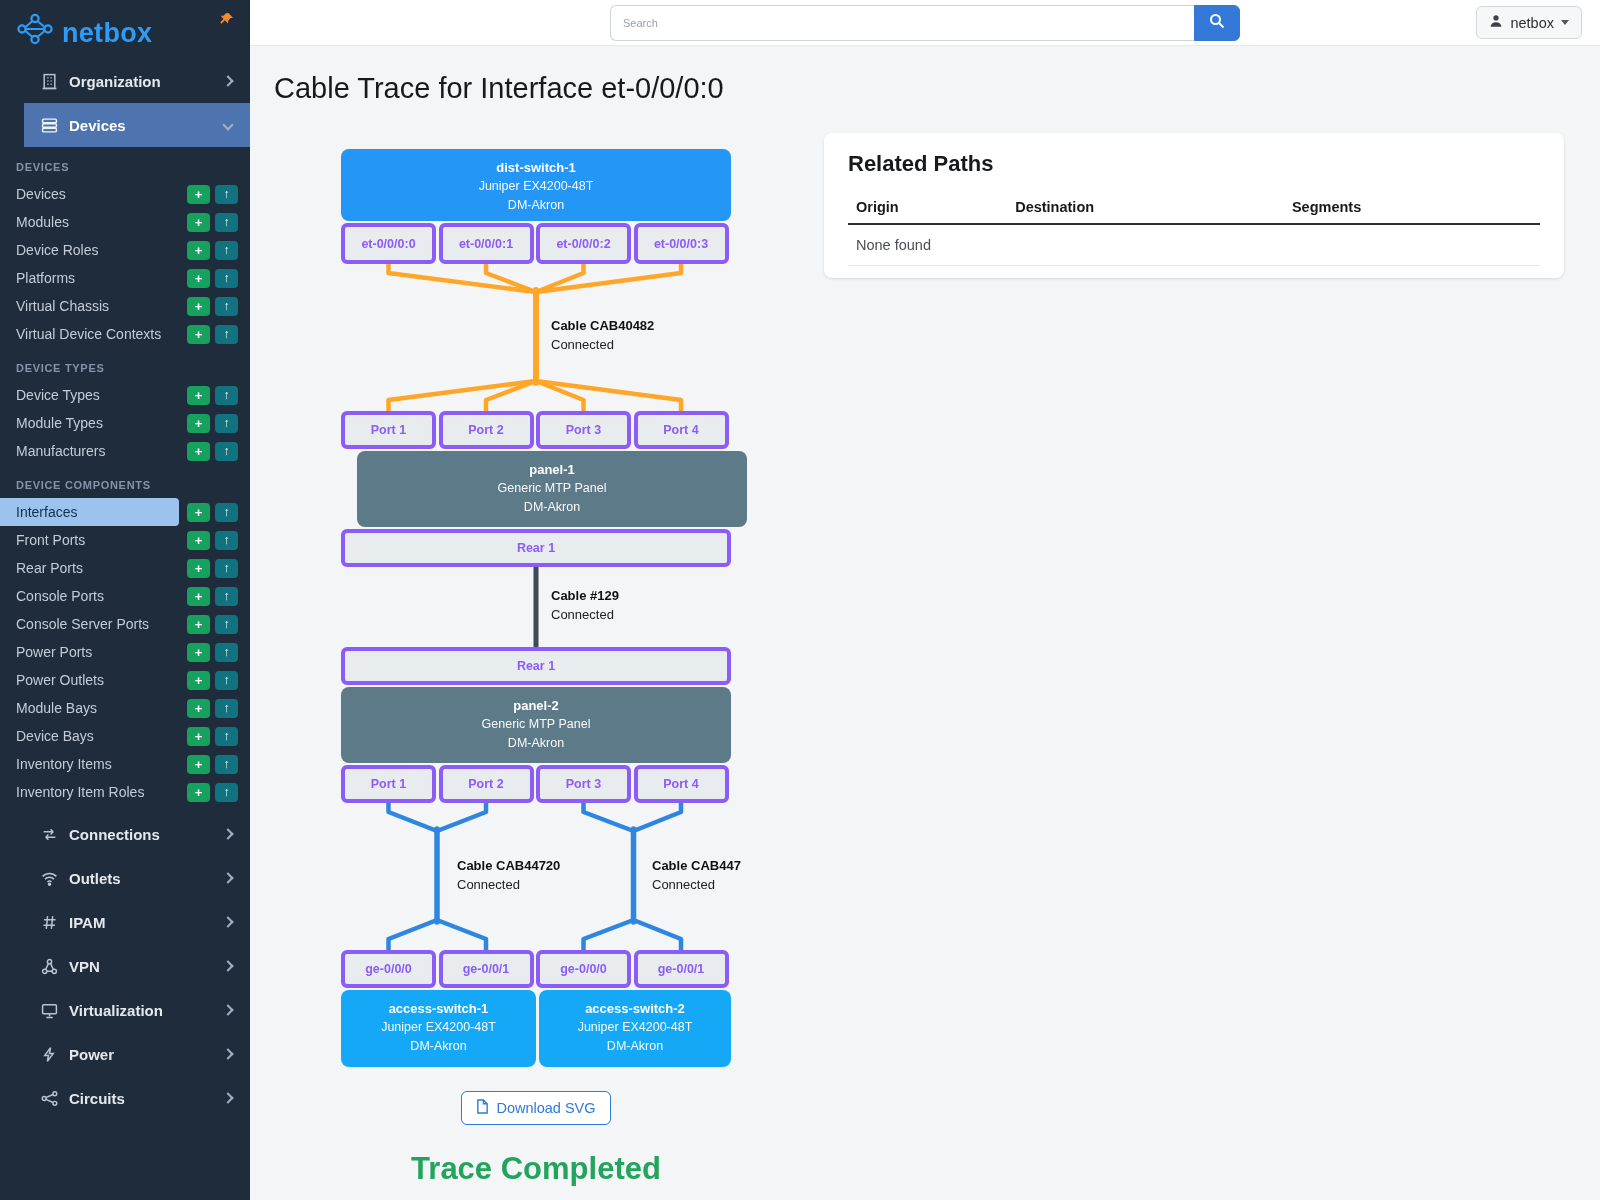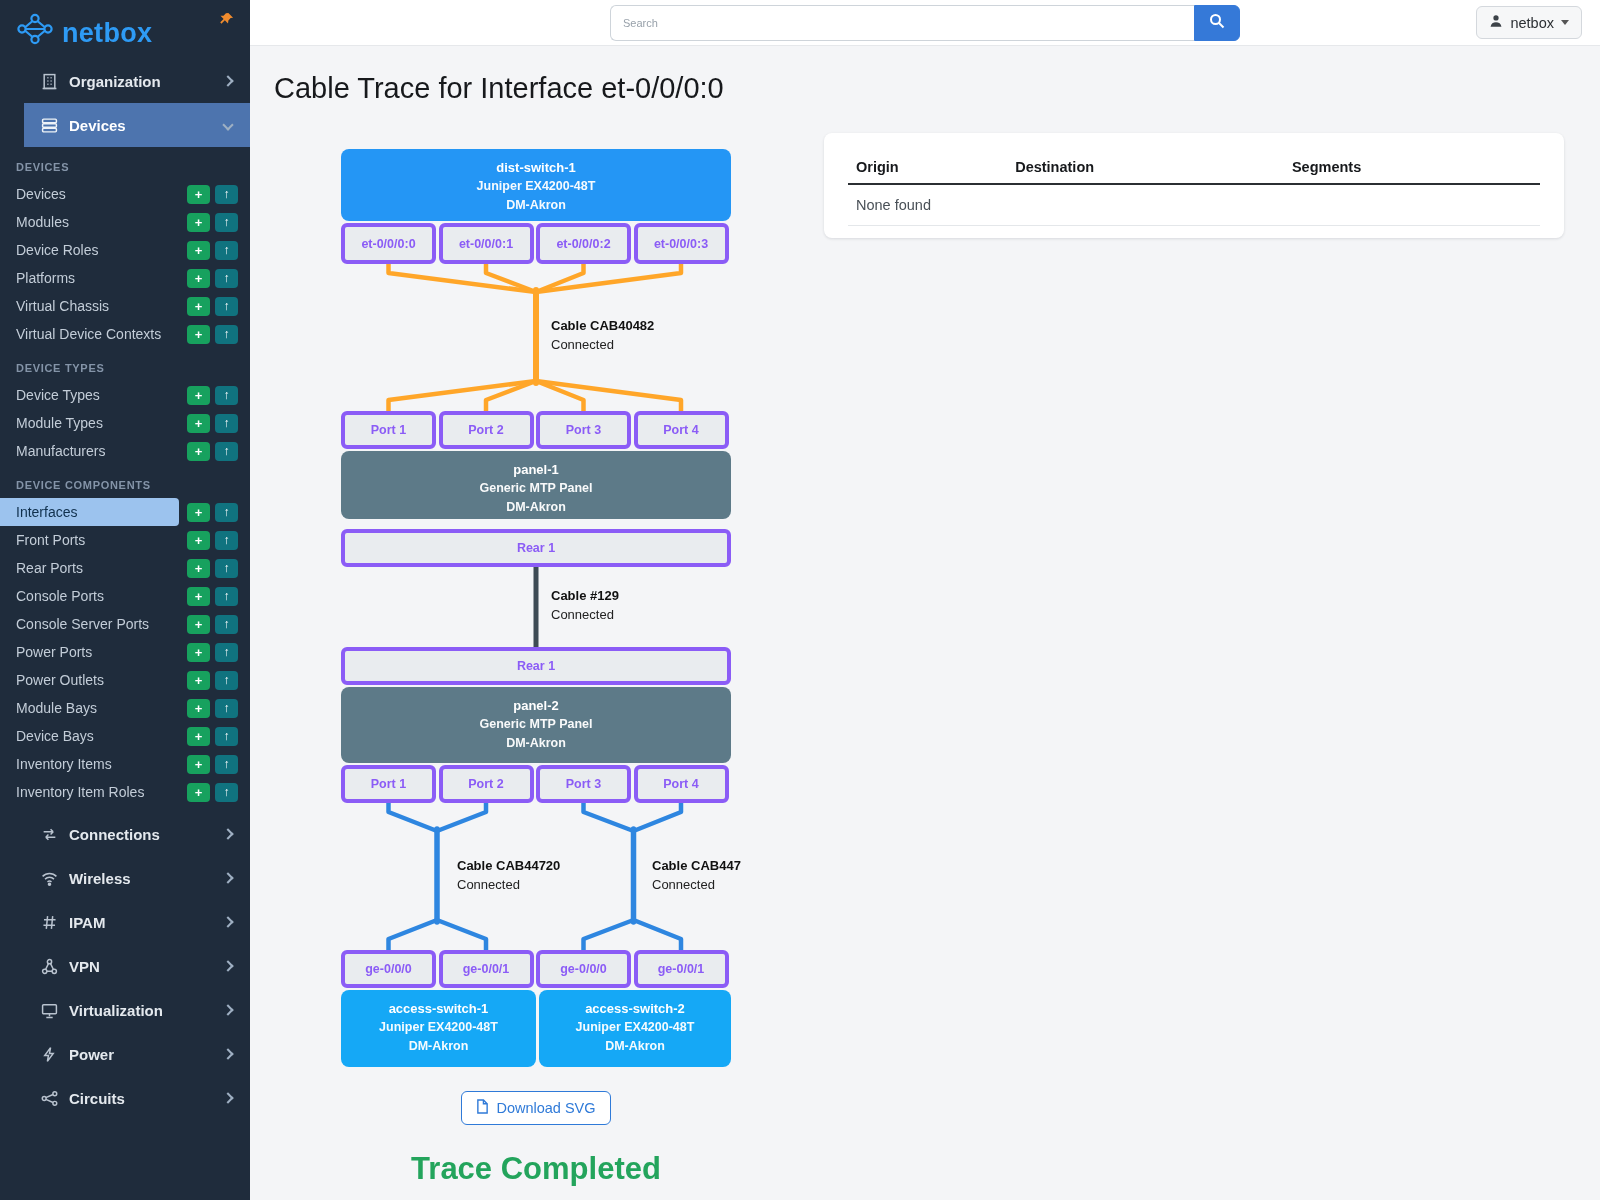--- a/index.html
+++ b/index.html
@@ -53,21 +53,21 @@
   .page-title { font-size:29px; font-weight:500; color:#17191c; margin:26px 0 0; }
   .columns { display:flex; align-items:flex-start; margin-top:28px; }
   .left-col { width:524px; min-width:524px; }
   .right-col { flex:1; margin-left:26px; max-width:740px; }
 
   
   .diagram { position:relative; width:390px; height:918px; margin:16px auto 0; }
   .cables { position:absolute; left:0; top:0; overflow:visible; }
   .node { position:absolute; border-radius:8px; text-align:center; color:#fff; padding-top:9px; }
   .node .nname { font-size:13px; font-weight:700; line-height:19px; }
-  .node .nsub { font-size:12.5px; line-height:19px; opacity:.96;font-weight:bold; }
+  .node .nsub { font-size:12.5px; line-height:19px; opacity:.96; }
   .node.blue  { background:#2496f5; }
   .node.lblue { background:#15a8f6; }
   .node.slate { background:#5d7a88; }
   .port { position:absolute; background:#e9ecef; border:4px solid #8b5cf6; border-radius:6px;
       display:flex; align-items:center; justify-content:center; font-size:12.5px; font-weight:700;
       color:#8b5cf6; }
   .cable-label { position:absolute; white-space:nowrap; }
   .cl-name { font-size:13px; font-weight:700; color:#111; line-height:19px; }
   .cl-status { font-size:13px; color:#222; line-height:19px; }
   .download-row { text-align:center; margin-top:24px; }
@@ -288,21 +288,21 @@
         <span class="glabel">Connections</span>
         <span class="chev"></span>
       </div>
       <div class="nav-group">
         <span class="gicon">
           <svg width="17" height="17" viewBox="0 0 16 16" fill="none" stroke="#b9c3cf" stroke-width="1.4">
               <path d="M1.5 6a9 9 0 0 1 13 0M3.8 8.6a6 6 0 0 1 8.4 0M6.1 11.2a3 3 0 0 1 3.8 0"></path>
               <circle cx="8" cy="13.4" r="1" fill="#b9c3cf"></circle>
             </svg>
         </span>
-        <span class="glabel">Wireless</span>
+        <span class="glabel">Outlets</span>
         <span class="chev"></span>
       </div>
       <div class="nav-group">
         <span class="gicon">
           <svg width="17" height="17" viewBox="0 0 16 16" fill="none" stroke="#b9c3cf" stroke-width="1.4">
               <path d="M6.2 2L5 14M11 2L9.8 14M2.8 5.5h10.9M2.3 10.5h10.9"></path>
             </svg>
         </span>
         <span class="glabel">IPAM</span>
         <span class="chev"></span>
@@ -425,21 +425,21 @@
             <div class="cable-label" style="left:210px;top:167px">
               <div class="cl-name">Cable CAB40482</div>
               <div class="cl-status">Connected</div>
             </div>
 
             <div class="port" style="left:0;top:262px;width:95px;height:38px">Port 1</div>
             <div class="port" style="left:97.5px;top:262px;width:95px;height:38px">Port 2</div>
             <div class="port" style="left:195px;top:262px;width:95px;height:38px">Port 3</div>
             <div class="port" style="left:292.5px;top:262px;width:95px;height:38px">Port 4</div>
 
-            <div class="node slate" style="left:0;top:302px;width:390px;height:68px">
+            <div class="node slate" style="left:16px;top:302px;width:390px;height:76px">
               <div class="nname">panel-1</div>
               <div class="nsub">Generic MTP Panel</div>
               <div class="nsub">DM-Akron</div>
             </div>
             <div class="port" style="left:0;top:380px;width:390px;height:38px">Rear 1</div>
 
             <div class="cable-label" style="left:210px;top:437px">
               <div class="cl-name">Cable #129</div>
               <div class="cl-status">Connected</div>
             </div>
@@ -491,20 +491,21 @@
               </span>
               <span>Download SVG</span>
             </button>
           </div>
 
           <h2 class="trace-status">Trace Completed</h2>
         </div>
 
         <div class="right-col">
           <div class="card">
+            <h2>Related Paths</h2>
             <table>
               <thead>
                 <tr>
                   <th>Origin</th>
                   <th>Destination</th>
                   <th>Segments</th>
                 </tr>
               </thead>
               <tbody>
                 <tr>

